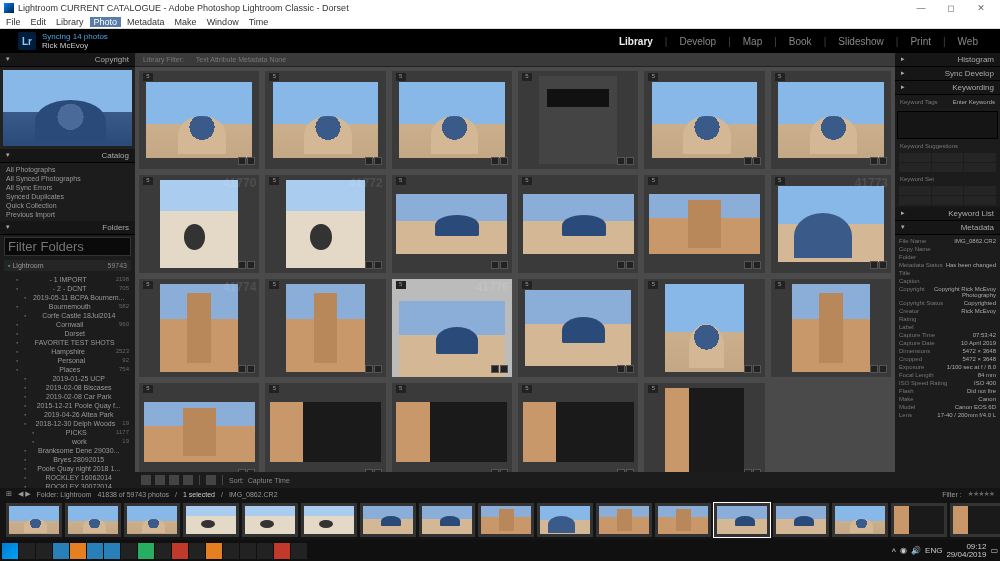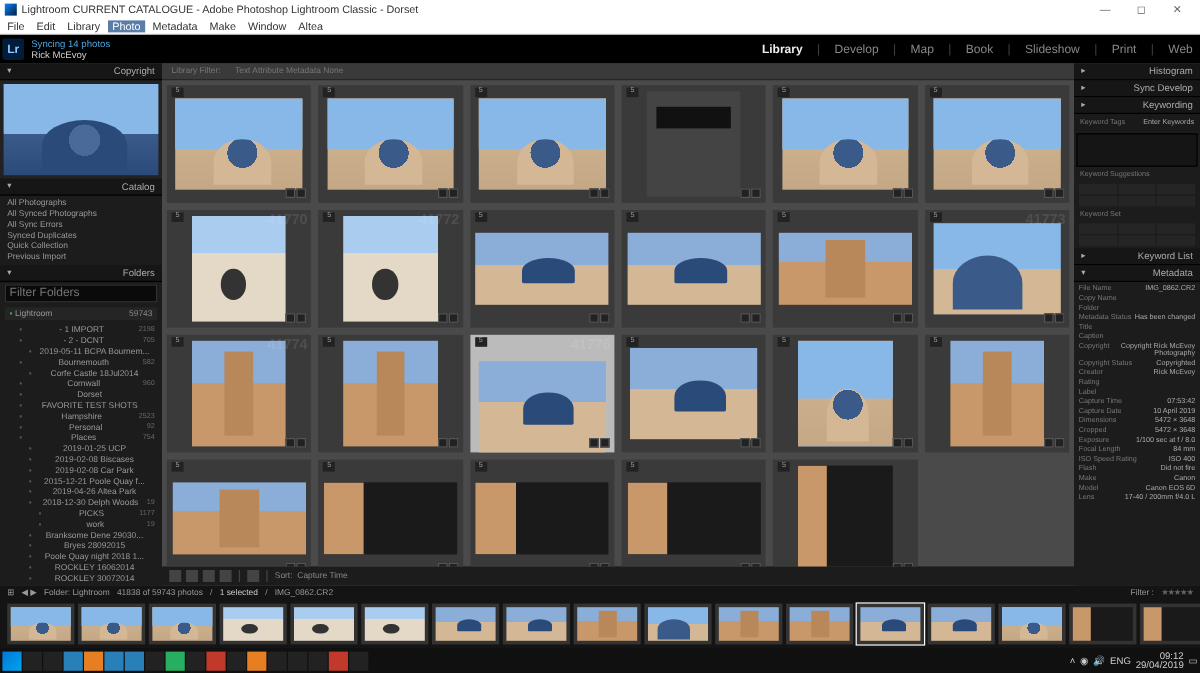--- a/index.html
+++ b/index.html
@@ -7,21 +7,21 @@
 
 .titlebar { height: 15px; background: #fff; display: flex; align-items: center; padding: 0 4px; color: #333; font-size: 9px; }
 .titlebar .icon { width: 10px; height: 10px; background: linear-gradient(135deg,#0a84ff,#001e3c); margin-right: 4px; }
 .titlebar .spacer { flex: 1; }
 .winbtn { width: 30px; text-align: center; color: #666; }
 
 .menubar { height: 14px; background: #fff; display: flex; align-items: center; padding: 0 2px; color: #333; font-size: 9px; gap: 2px; border-bottom: 1px solid #ddd; }
 .menubar span { padding: 0 4px; }
 .menubar .active { background: #5a7da8; color: #fff; }
 
-.identity { height: 24px; background: #000; display: flex; align-items: center; padding: 0 2px; }
+.identity { height: 24px; background: #000; display: flex; align-items: center; padding: 0 18px; }
 .lr-logo { width: 18px; height: 18px; background: #001e3c; color: #8fc9ff; font-weight: bold; font-size: 10px; display: flex; align-items: center; justify-content: center; border-radius: 2px; }
 .identity .txt { margin-left: 6px; font-size: 8px; line-height: 9px; }
 .identity .syncing { color: #4aa3df; }
 .identity .name { color: #ccc; }
 .identity .spacer { flex: 1; }
 .modules { display: flex; gap: 4px; font-size: 10px; }
 .modules span { color: #888; padding: 0 4px; }
 .modules .active { color: #eee; font-weight: bold; }
 
 .work { display: flex; height: 435px; background: #4a4a4a; }
@@ -106,21 +106,21 @@
 </div>
 
 <div class="menubar" id="menubar">
     <span>File</span>
     <span>Edit</span>
     <span>Library</span>
     <span class="active">Photo</span>
     <span>Metadata</span>
     <span>Make</span>
     <span>Window</span>
-    <span>Altea</span>
+    <span>Time</span>
   </div>
 
 <div class="identity">
   <div class="lr-logo">Lr</div>
   <div class="txt">
     <div class="syncing">Syncing 14 photos</div>
     <div class="name">Rick McEvoy</div>
   </div>
   <div class="spacer"></div>
   <div class="modules" id="modules">
@@ -168,21 +168,21 @@
         <div>
           <span>Quick Collection</span>
           <span></span>
         </div>
         <div>
           <span>Previous Import</span>
           <span></span>
         </div>
       </div>
     <div class="panel-hdr open">Folders</div>
-    <div style="padding:2px 4px"><input style="width: 100%; background: rgb(10, 10, 10); border: 1px solid rgb(51, 51, 51); color: rgb(136, 136, 136); font-size: 10px; padding: 1px 3px;" placeholder="Filter Folders"></div>
+    <div style="padding:2px 4px"><input style="width: 100%; background: rgb(10, 10, 10); border: 1px solid rgb(51, 51, 51); color: rgb(136, 136, 136); font-size: 13px; padding: 1px 3px;" placeholder="Filter Folders"></div>
     <div class="folder-tree" style="background:#252525;margin:2px 4px;padding:2px 4px;display:flex;justify-content:space-between">
       <span><span style="color:#4a4">▪</span> <span>Lightroom</span></span>
       <span style="color:#888">59743</span>
     </div>
     <div class="folder-tree" id="folder-tree" style="flex:1;overflow:hidden">
         <div class="indent1 folder-ico">
           <span>- 1 IMPORT</span>
           <span class="count">2198</span>
         </div>
         <div class="indent1 folder-ico">

